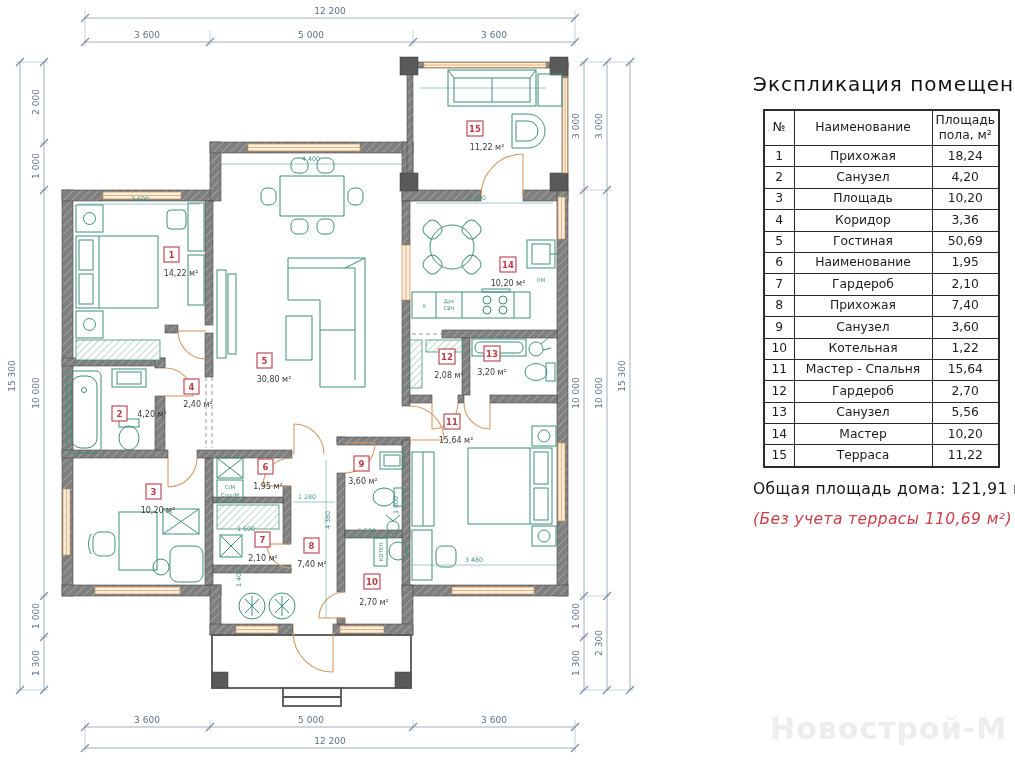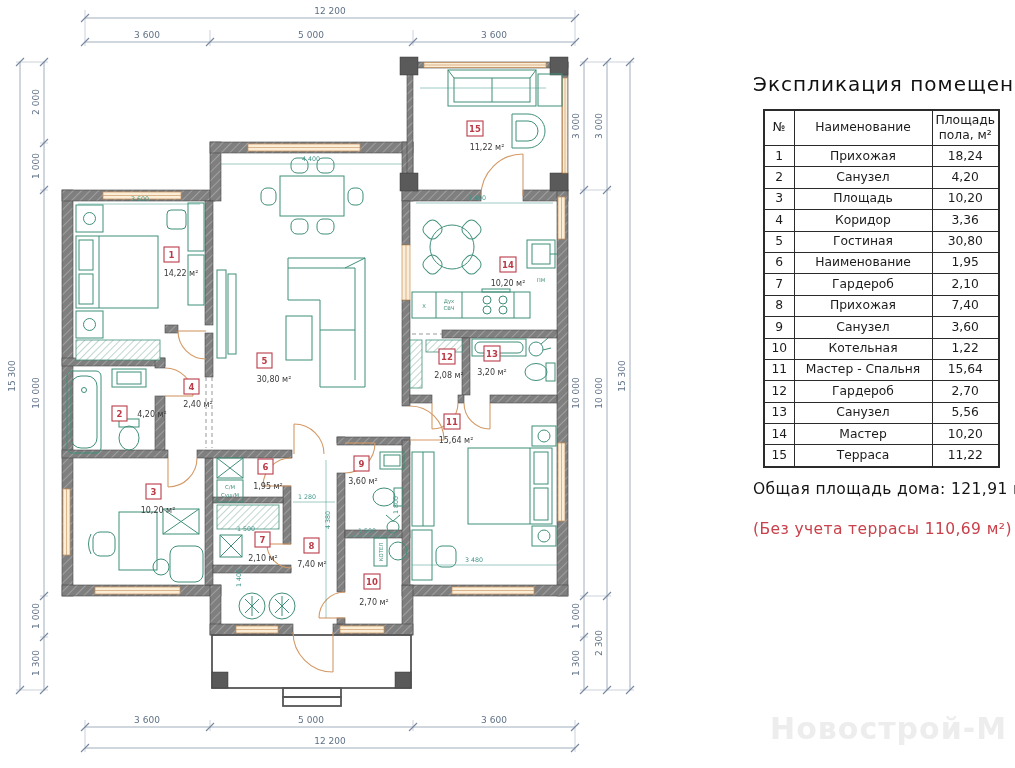--- a/index.html
+++ b/index.html
@@ -12,21 +12,21 @@
   .legend-title{font-size:20px;letter-spacing:1px;color:#111;white-space:nowrap;}
   table.exp{border-collapse:collapse;margin:13px 0 0 10px;}
   table.exp th,table.exp td{border:1px solid #2b2b2b;font-size:12.3px;color:#1c1c1c;
         text-align:center;padding:1px 3px;line-height:1.25;}
   table.exp{border:2px solid #2b2b2b;}
   table.exp th{font-weight:normal;height:32px;}
   col.c-num{width:30px;}col.c-name{width:138px;}col.c-area{width:64px;}
   td.cell{height:18.4px;}
   .totals{margin:12px 0 0 0px;}
   .total-line{font-size:15.5px;color:#141414;letter-spacing:.4px;white-space:nowrap;}
-  .note-line{font-size:15.5px;color:#c8414b;letter-spacing:.4px;margin-top:22px;white-space:nowrap;}
+  .note-line{font-size:15.5px;color:#c8414b;letter-spacing:.4px;margin-top:12px;white-space:nowrap;font-style:italic;}
   .watermark{position:absolute;right:8px;bottom:22px;font-size:30px;font-weight:bold;
        color:#ededed;letter-spacing:1px;}
 
   
   .wall{fill:url(#wh);stroke:#474747;stroke-width:.6;}
   .pil{fill:#5a5a5a;stroke:#3a3a3a;stroke-width:.5;}
   .fur{fill:none;stroke:#3f8f7a;stroke-width:1;}
   .door{fill:none;stroke:#d49a66;stroke-width:1.1;}
   .win{fill:#faeed9;stroke:#c98f55;stroke-width:.7;}
   .winl{stroke:#c98f55;stroke-width:.6;}
@@ -664,21 +664,21 @@
             <td class="cell">10,20</td>
           </tr>
         <tr>
             <td class="cell">4</td>
             <td class="cell">Коридор</td>
             <td class="cell">3,36</td>
           </tr>
         <tr>
             <td class="cell">5</td>
             <td class="cell">Гостиная</td>
-            <td class="cell">30,80</td>
+            <td class="cell">50,69</td>
           </tr>
         <tr>
             <td class="cell">6</td>
             <td class="cell">Наименование</td>
             <td class="cell">1,95</td>
           </tr>
         <tr>
             <td class="cell">7</td>
             <td class="cell">Гардероб</td>
             <td class="cell">2,10</td>

